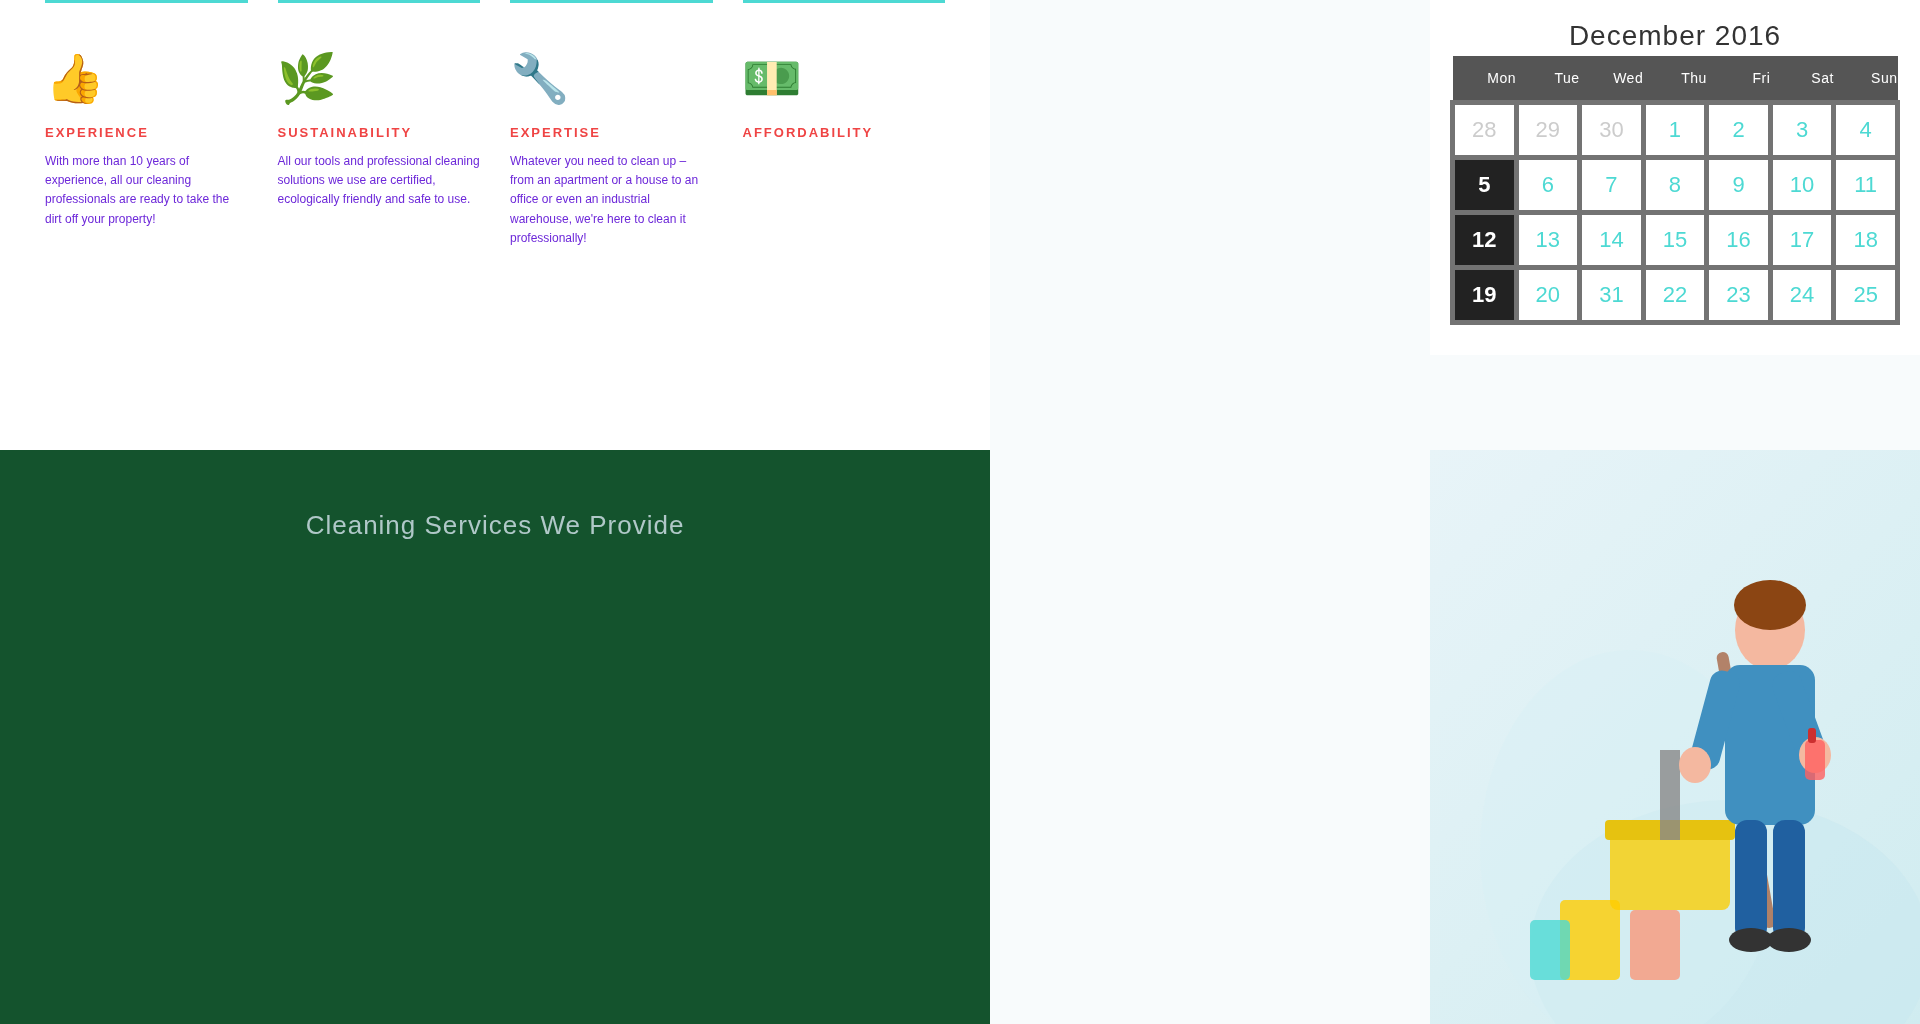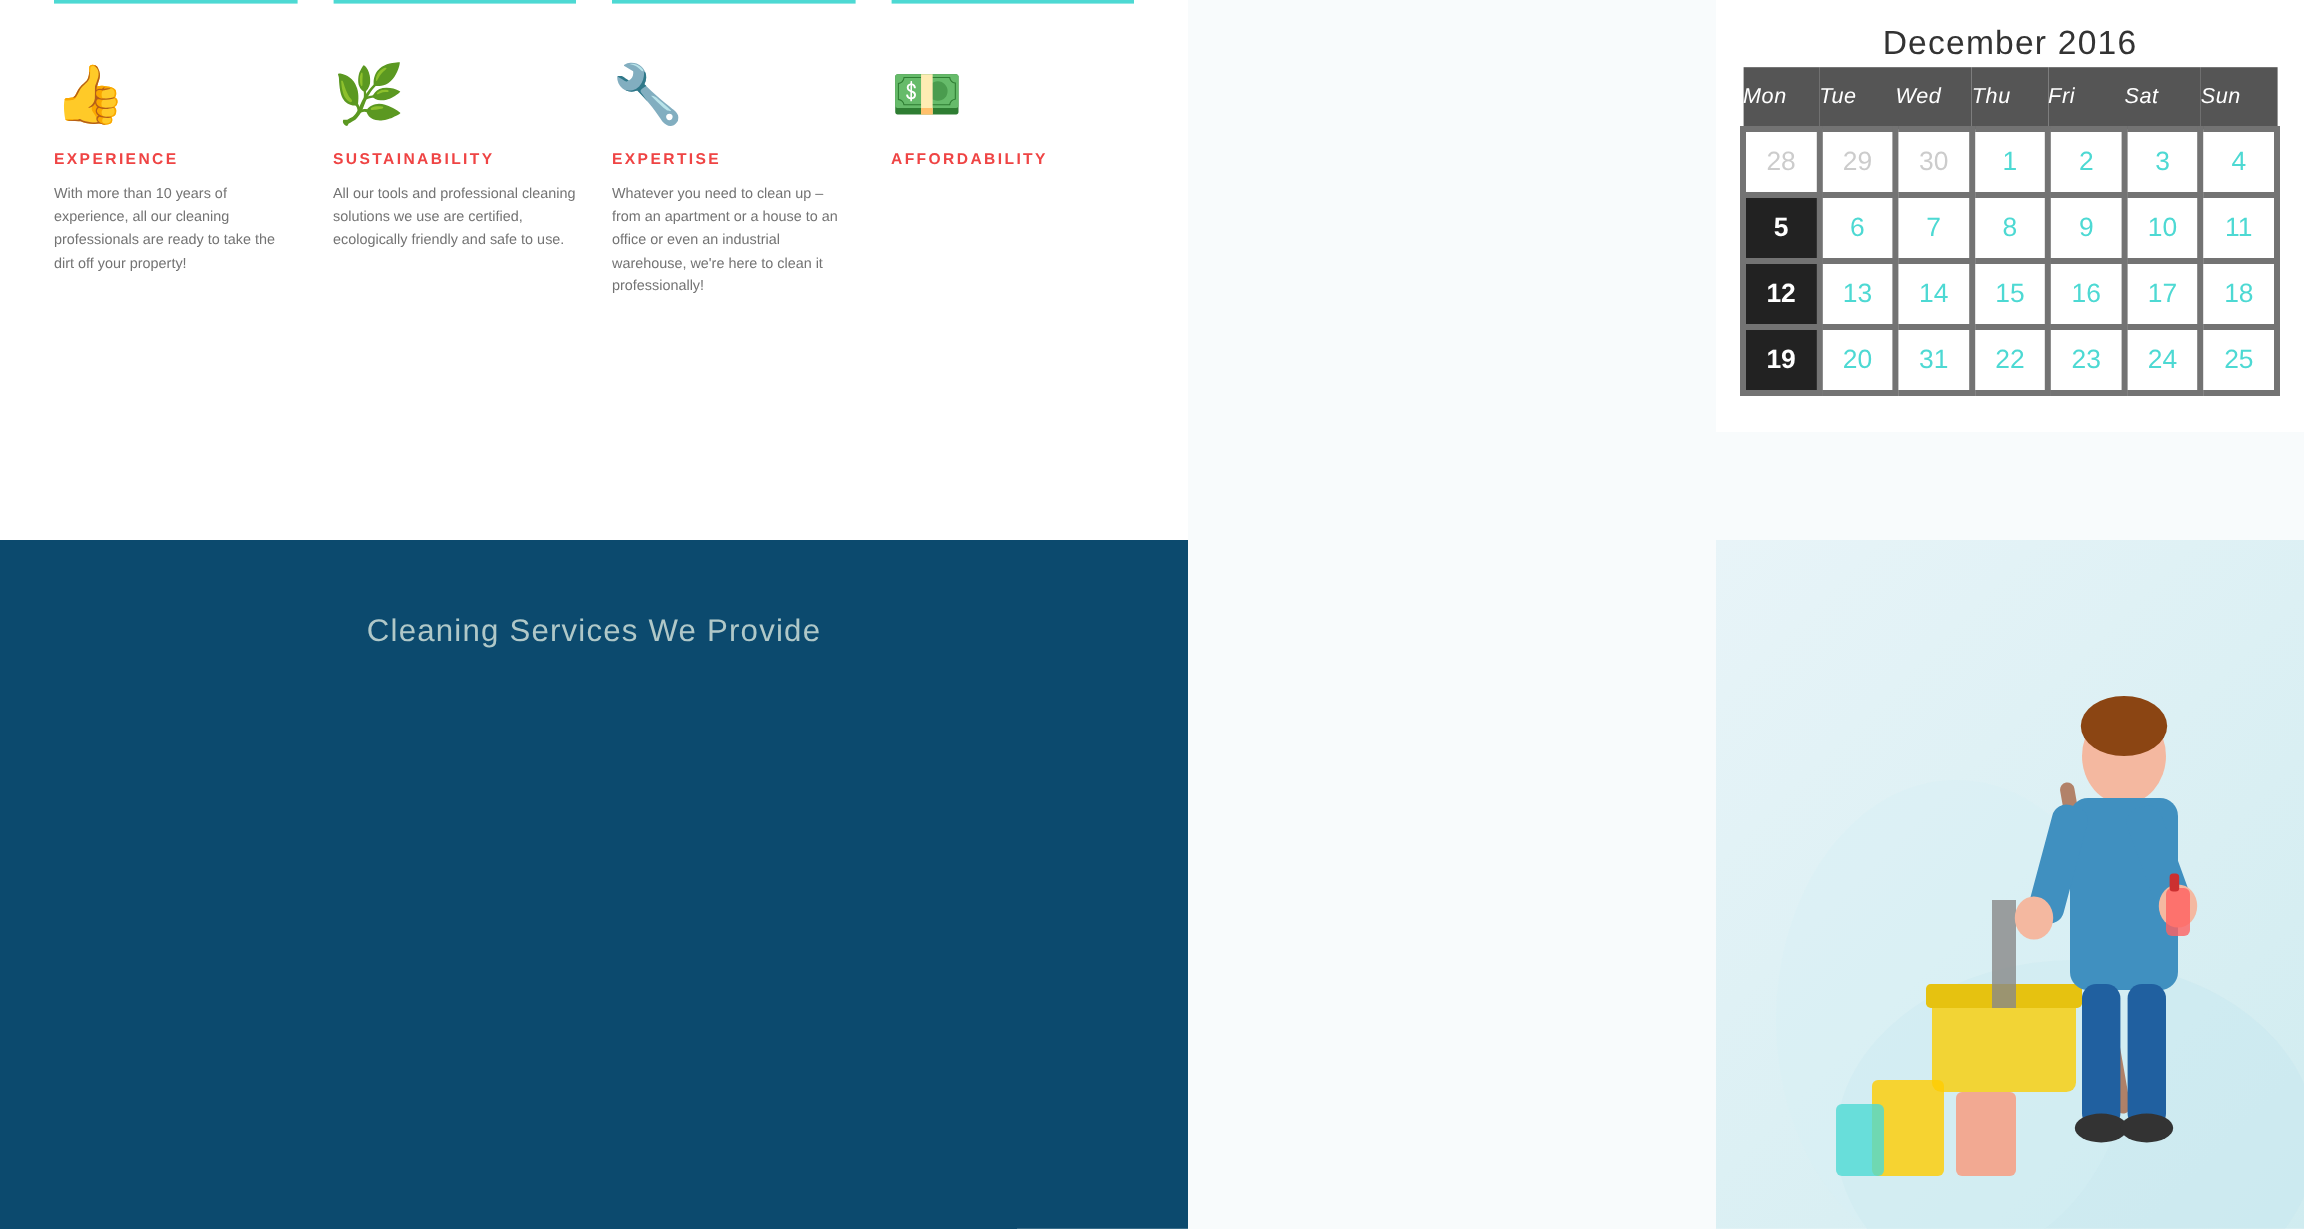--- a/index.html
+++ b/index.html
@@ -50,31 +50,31 @@
     .feature-title {
       font-size: 13px;
       font-weight: 700;
       letter-spacing: 2px;
       color: #ef4444;
       text-transform: uppercase;
       margin-bottom: 12px;
     }
     .feature-desc {
       font-size: 12px;
-      color: #737373;
+      color: #6d28d9;
       line-height: 1.6;
     }
 
     
     .services-section {
       position: absolute;
       top: 450px;
       left: 0;
       width: 990px;
-      background: #0c4a6e;
+      background: #14532d;
       padding: 60px 16px;
       min-height: 574px;
     }
     .services-title {
       font-size: 26px;
       color: #b0c8c8;
       font-weight: 300;
       letter-spacing: 1px;
       text-align: center;
     }
@@ -99,26 +99,25 @@
     }
 
     .calendar-grid {
       width: 100%;
       border-collapse: collapse;
     }
 
     .calendar-grid th {
       background: #555;
       color: #fff;
-      font-size: 18px;
+      font-size: 14px;
       font-weight: 500;
       padding: 14px 0;
-      text-align: left;
+      text-align: right;
       letter-spacing: 0.5px;
-      font-style: italic;
     }
 
     .calendar-grid td {
       text-align: center;
       padding: 12px 0;
       font-size: 22px;
       color: #4dd9d3;
       border: 5px solid #737373;
       background: #fff;
       width: calc(100% / 7);

